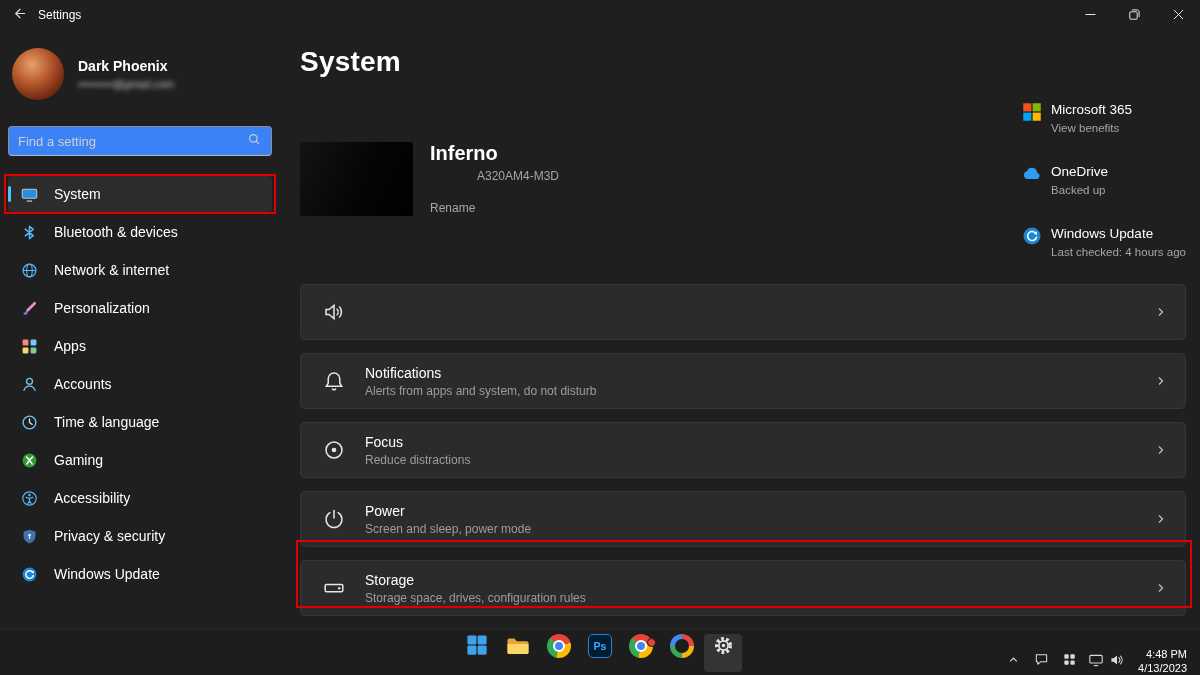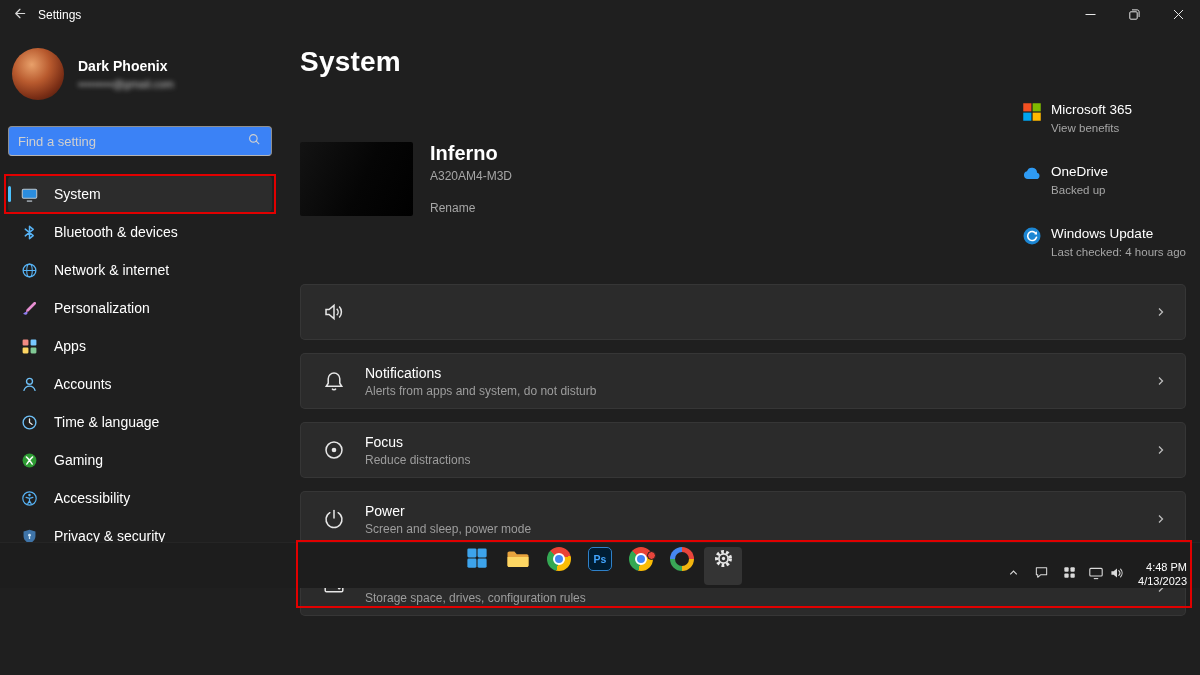--- a/index.html
+++ b/index.html
@@ -1,17 +1,17 @@
 <!DOCTYPE html>
 <html><head>
 <meta charset="utf-8">
 <style>
   * { margin:0; padding:0; box-sizing:border-box; font-family:"Liberation Sans","DejaVu Sans",sans-serif; }
   html,body { width:1200px; height:675px; overflow:hidden; background:#1f1f1f; color:#fff; }
-  .stage { position:relative; width:1200px; height:588px; background:#1f1f1f; }
+  .stage { position:relative; width:1200px; height:675px; background:#1f1f1f; }
 
   
   .titlebar { position:absolute; top:0; left:0; right:0; height:30px; display:flex; align-items:center; z-index:5; }
   .back-btn { width:38px; height:30px; display:flex; align-items:center; justify-content:center; background:transparent; border:0; cursor:pointer; }
   .tb-title { font-size:12px; color:#ffffff; }
   .win-controls { position:absolute; right:0; top:0; display:flex; }
   .win-btn { width:44px; height:30px; display:flex; align-items:center; justify-content:center; background:transparent; border:0; cursor:pointer; }
 
   
   .sidebar { position:absolute; left:8px; top:40px; width:264px; }
@@ -33,21 +33,21 @@
   .nav-ic { width:18px; height:18px; display:flex; align-items:center; justify-content:center; flex:none; }
 
   
   .main { position:absolute; left:300px; top:40px; width:886px; }
   .page-title { font-size:28px; font-weight:600; margin-top:6px; letter-spacing:.2px; }
   .device-header { display:flex; align-items:center; margin-top:22px; }
   .device-img { width:113px; height:74px; border-radius:2px; flex:none;
                 background:linear-gradient(115deg,#131313 0%,#050505 55%,#000 100%); }
   .device-info { margin-left:17px; }
   .device-name { font-size:20px; font-weight:600; }
-  .device-model { font-size:12px; color:#a6a6a6; margin-top:4px; }
+  .device-model { font-size:12px; color:#a6a6a6; margin-top:4px;margin-left:47px; }
   .device-rename { font-size:12px; color:#a6a6a6; margin-top:18px; display:inline-block; cursor:pointer; }
   .status-cards { margin-left:auto; display:flex; gap:30px; align-items:flex-start; padding-top:2px;flex-direction:column; }
   .status-card { display:flex; gap:9px; align-items:flex-start; cursor:pointer; }
   .status-ic { width:20px; height:20px; flex:none; margin-top:0; }
   .status-title { font-size:13.5px; }
   .status-sub { font-size:11.5px; color:#a6a6a6; margin-top:5px; }
 
   .rows { margin-top:26px; display:flex; flex-direction:column; gap:13px; }
   .row { height:56px; background:#2b2b2b; border:1px solid rgba(255,255,255,.055); border-radius:5px;
          display:flex; align-items:center; padding:0 16px 0 22px; cursor:pointer; }

